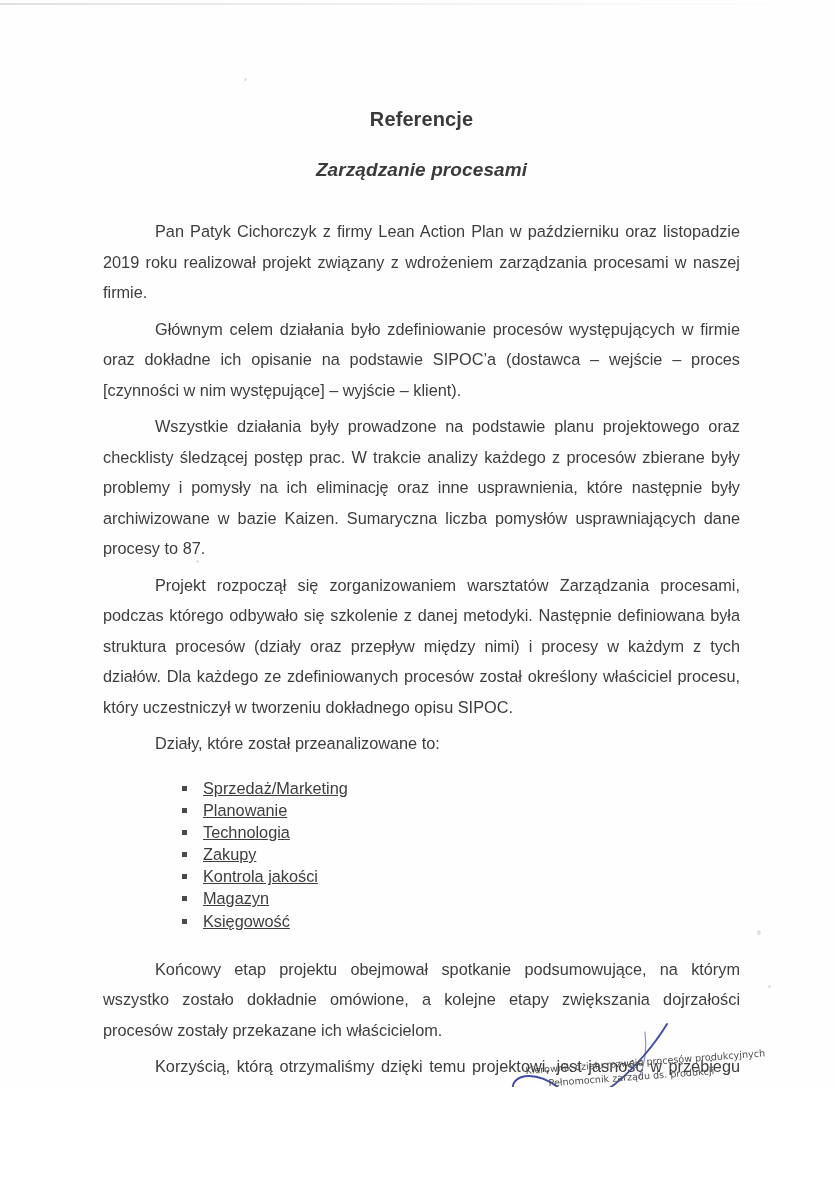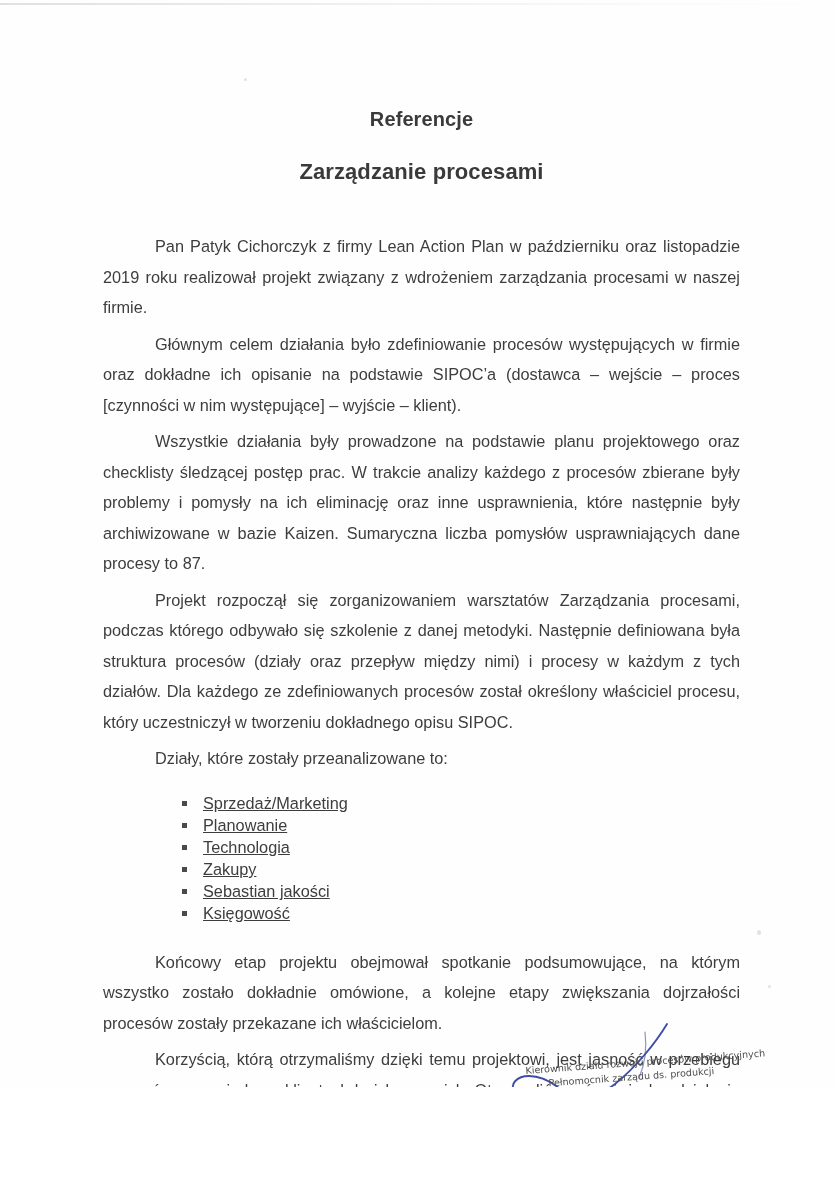--- a/index.html
+++ b/index.html
@@ -50,34 +50,35 @@
     font-weight: bold;
     color: #3a3a3a;
     margin: 0;
     letter-spacing: 0.1px;
   }
   h1.doc-title {
     font-size: 20px;
     padding-top: 108px;
   }
   h2.doc-subtitle {
-    font-size: 22px;
+    font-size: 19px;
     padding-top: 28px;
+    font-style: italic;
   }
 
   p.para {
     font-size: 16.3px;
     line-height: 30.5px;
     text-align: justify;
     text-justify: inter-word;
     text-indent: 52px;
     margin: 0;
     color: #3d3d3d;
   }
-  p.first-para { margin-top: 46px; }
+  p.first-para { margin-top: 35px; }
   p.para + p.para { margin-top: 6px; }
 
   ul.dept-list {
     list-style: none;
     margin: 18px 0 0 0;
     padding: 0;
   }
   ul.dept-list li {
     position: relative;
     font-size: 16.3px;
@@ -156,28 +157,29 @@
 
   <div class="content">
 
     <h1 class="doc-title">Referencje</h1>
     <h2 class="doc-subtitle">Zarządzanie procesami</h2>
 
     <p class="para first-para">Pan Patyk Cichorczyk z firmy Lean Action Plan w październiku oraz listopadzie 2019 roku realizował projekt związany z wdrożeniem zarządzania procesami w naszej firmie.</p>
     <p class="para">Głównym celem działania było zdefiniowanie procesów występujących w firmie oraz dokładne ich opisanie na podstawie SIPOC’a (dostawca – wejście – proces [czynności w nim występujące] – wyjście – klient).</p>
     <p class="para">Wszystkie działania były prowadzone na podstawie planu projektowego oraz checklisty śledzącej postęp prac. W trakcie analizy każdego z procesów zbierane były problemy i pomysły na ich eliminację oraz inne usprawnienia, które następnie były archiwizowane w bazie Kaizen. Sumaryczna liczba pomysłów usprawniających dane procesy to 87.</p>
     <p class="para">Projekt rozpoczął się zorganizowaniem warsztatów Zarządzania procesami, podczas którego odbywało się szkolenie z danej metodyki. Następnie definiowana była struktura procesów (działy oraz przepływ między nimi) i procesy w każdym z tych działów. Dla każdego ze zdefiniowanych procesów został określony właściciel procesu, który uczestniczył w tworzeniu dokładnego opisu SIPOC.</p>
-    <p class="para">Działy, które zostały przeanalizowane to:</p>
+    <p class="para">Działy, które został przeanalizowane to:</p>
 
     <ul class="dept-list">
       <li><span class="bullet"></span><span>Sprzedaż/Marketing</span></li>
       <li><span class="bullet"></span><span>Planowanie</span></li>
       <li><span class="bullet"></span><span>Technologia</span></li>
       <li><span class="bullet"></span><span>Zakupy</span></li>
-      <li><span class="bullet"></span><span>Sebastian jakości</span></li>
+      <li><span class="bullet"></span><span>Kontrola jakości</span></li>
+      <li><span class="bullet"></span><span>Magazyn</span></li>
       <li><span class="bullet"></span><span>Księgowość</span></li>
     </ul>
 
     <p class="para after-list">Końcowy etap projektu obejmował spotkanie podsumowujące, na którym wszystko zostało dokładnie omówione, a kolejne etapy zwiększania dojrzałości procesów zostały przekazane ich właścicielom.</p>
     <p class="para">Korzyścią, którą otrzymaliśmy dzięki temu projektowi, jest jasność w przebiegu procesów oraz wiedza o klientach każdego z nich. Otrzymaliśmy również plan działania na ich optymalizację, dzięki czemu wiemy jakie działania należy wykonać, aby poprawiać ich efektywność.</p>
 
   </div>
 
   <div class="signature-block">
 

